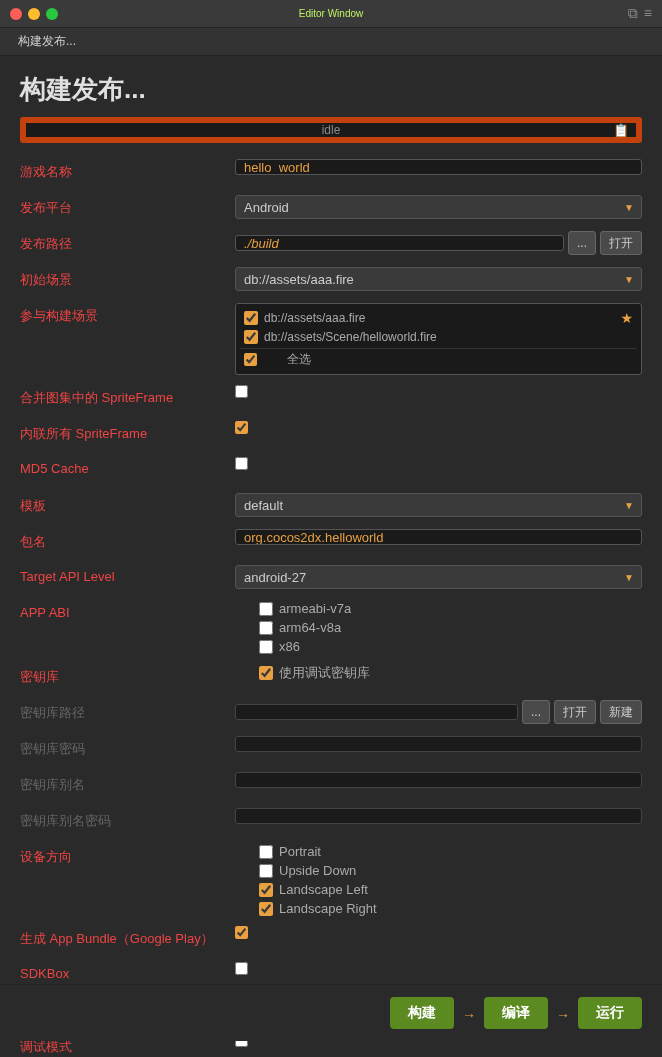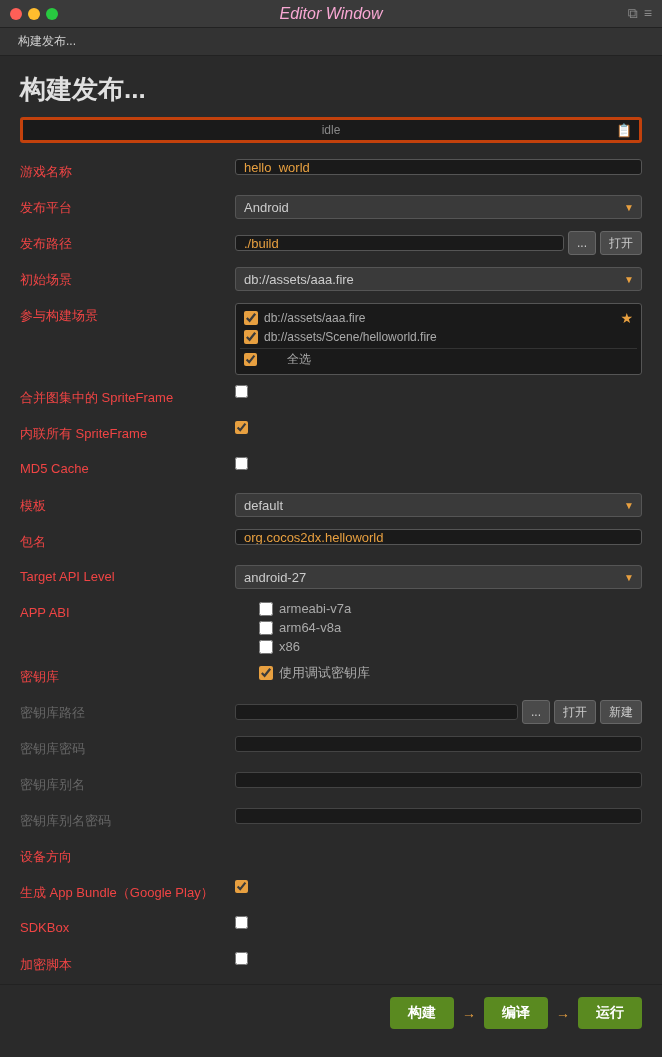--- a/index.html
+++ b/index.html
@@ -29,23 +29,22 @@
     .tb-btn {
       width: 12px; height: 12px;
       border-radius: 50%;
       border: none;
       cursor: pointer;
     }
     .tb-close { background: #ff5f57; }
     .tb-min { background: #ffbd2e; }
     .tb-max { background: #28c940; }
     .title-bar-title {
-      color: #f9a8d4;
-      font-size: 16px;
-      font-style: italic;
+      color: #bef264;
+      font-size: 10px;
     }
     .title-bar-actions {
       position: absolute;
       right: 10px;
       display: flex;
       gap: 6px;
     }
     .title-bar-icon {
       color: #888;
       font-size: 14px;
@@ -74,21 +73,21 @@
     }
     .page-title {
       font-size: 26px;
       font-weight: bold;
       color: #e0e0e0;
     }
 
     .progress-bar-container {
       margin: 0 20px 16px 20px;
       background: #1a1a1a;
-      border: 3px solid #c2410c;
+      border: 6px solid #c2410c;
       border-radius: 3px;
       height: 26px;
       display: flex;
       align-items: center;
       justify-content: center;
       position: relative;
     }
     .progress-label {
       color: #888;
       font-size: 12px;
@@ -163,20 +162,21 @@
     .path-row {
       display: flex;
       gap: 4px;
       align-items: center;
     }
     .path-input {
       flex: 1;
     }
     .path-input input {
       color: #e8a040;
+      font-style: italic;
     }
     .btn-small {
       background: #4a4a4a;
       border: 1px solid #666;
       border-radius: 3px;
       color: #ccc;
       font-size: 12px;
       height: 24px;
       padding: 0 8px;
       cursor: pointer;
@@ -500,20 +500,38 @@
 
   <div class="form-row">
     <div class="form-label disabled-label">密钥库别名密码</div>
     <div class="form-control">
       <input type="text" value="" style="color: rgb(136, 136, 136); border-color: rgb(68, 68, 68);">
     </div>
   </div>
 
   <div class="form-row">
     <div class="form-label">设备方向</div>
+    <div class="form-control orientation-container">
+      <div class="checkbox-row">
+        <input type="checkbox" class="checked-orange" style="">
+        <label>Portrait</label>
+      </div>
+      <div class="checkbox-row">
+        <input type="checkbox" class="checked-orange" style="">
+        <label>Upside Down</label>
+      </div>
+      <div class="checkbox-row">
+        <input type="checkbox" class="checked-orange" checked="" style="">
+        <label>Landscape Left</label>
+      </div>
+      <div class="checkbox-row">
+        <input type="checkbox" class="checked-orange" checked="" style="">
+        <label>Landscape Right</label>
+      </div>
+    </div>
   </div>
 
   <div class="form-row">
     <div class="form-label">生成 App Bundle（Google Play）</div>
     <div class="form-control">
       <input type="checkbox" class="checked-orange" checked="" style="">
     </div>
   </div>
 
   <div class="form-row">

